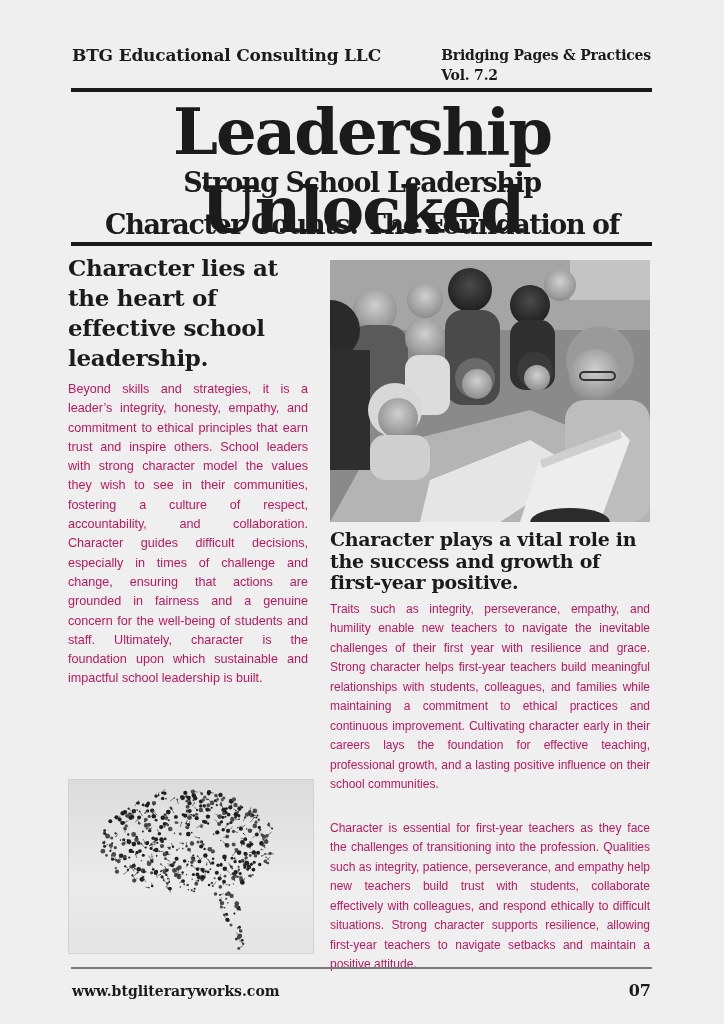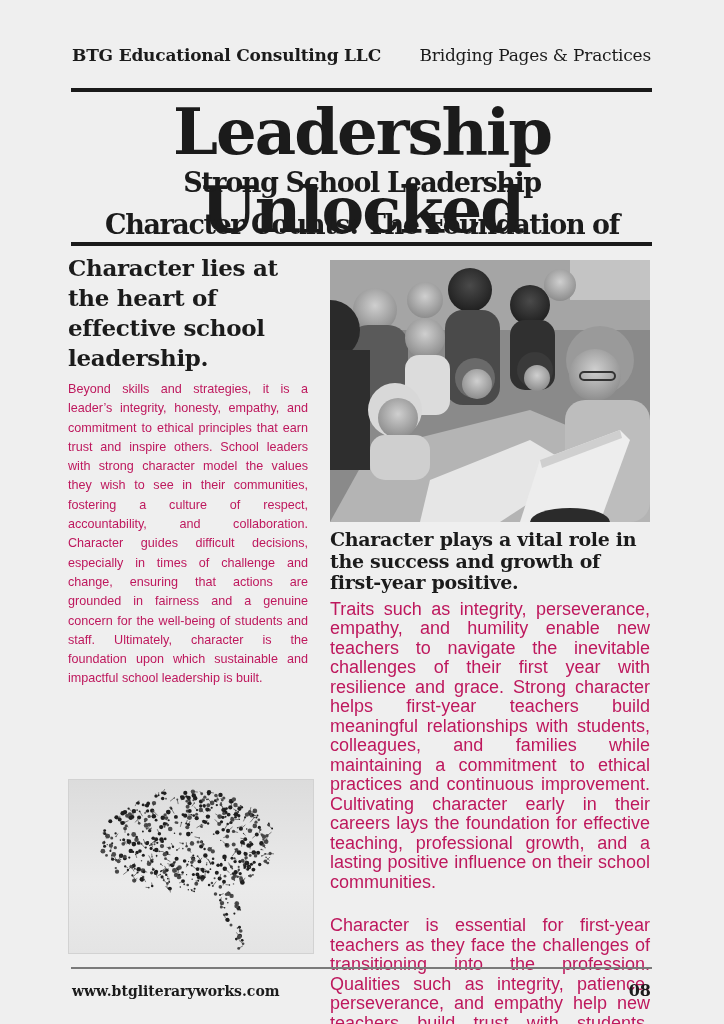--- a/index.html
+++ b/index.html
@@ -6,21 +6,21 @@
   body {
     width: 724px; height: 1024px; background: #efefef; color: #1b1b1b;
     position: relative; overflow: hidden;
     font-family: "DejaVu Sans", sans-serif;
   }
   .serif { font-family: "DejaVu Serif", "Liberation Serif", serif; }
   .abs { position: absolute; margin-top: 17px; }
 
   
   .brand { left: 72px; top: 28px; font-size: 17px; font-weight: bold; letter-spacing: -0.2px; }
-  .series { right: 73px; top: 28px; text-align: left; font-size: 17px; font-weight: normal; line-height: 20px; letter-spacing: -0.2px; }
+  .series { right: 73px; top: 28px; text-align: left; font-size: 14px; font-weight: bold; line-height: 20px; letter-spacing: -0.2px; }
   .rule-top { left: 71px; top: 71px; width: 581px; height: 4px; background: #1a1a1a; }
 
   
   .title { left: 40px; width: 644px; top: 76px; text-align: center; font-size: 64px; font-weight: bold; letter-spacing: -2px; line-height: 78px; }
   .subtitle { left: 40px; width: 644px; top: 145px; text-align: center; font-size: 27px; font-weight: bold; letter-spacing: -1.4px; line-height: 42px; }
   .rule-title { left: 71px; top: 225px; width: 581px; height: 4px; background: #1a1a1a; }
 
   
   .left-col { left: 68px; top: 236px; width: 240px; }
   .h2 { font-size: 23px; font-weight: bold; line-height: 30px; letter-spacing: -0.3px; margin: 0; }
@@ -30,32 +30,33 @@
   }
   .left-col .body { margin-top: 7px; }
   .gap { height: 18px; }
 
   .brain { left: 68px; top: 762px; width: 244px; height: 173px; background: linear-gradient(180deg, #dcdcdc 0%, #ebebeb 60%, #e4e4e4 100%); border: 1px solid #d2d2d2; overflow: hidden; }
 
   
   .photo { left: 330px; top: 243px; width: 320px; height: 262px; background: #6b6b6b; overflow: hidden; }
   .right-col { left: 330px; top: 512px; width: 320px; }
   .right-col .h2 { font-size: 19px; line-height: 21.5px; }
-  .right-col .body { margin-top: 6px; font-size: 18px; line-height: 19.5px; }
+  .right-col .body { margin-top: 6px; font-size: 12px; line-height: 19.5px; }
 
   .rule-bottom { left: 71px; top: 950px; width: 581px; height: 2px; background: #7a7a7a; }
   .website { left: 72px; top: 966px; font-size: 14px; font-weight: bold; }
   .page-num { right: 73px; top: 964px; font-size: 16px; font-weight: bold; }
 </style>
 </head>
 <body>
 
 <div class="abs serif brand">BTG Educational Consulting LLC</div>
 <div class="abs serif series">
   <div>Bridging Pages &amp; Practices</div>
+  <div>Vol. 7.2</div>
 </div>
 <div class="abs rule-top"></div>
 
 <div class="abs serif title">Leadership Unlocked</div>
 <div class="abs serif subtitle">
   <div>Strong School Leadership</div>
   <div>Character Counts: The Foundation of</div>
 </div>
 <div class="abs rule-title"></div>
 
@@ -913,13 +914,13 @@
 
 <div class="abs right-col">
   <h2 class="serif h2">Character plays a vital role in the success and growth of first-year positive.</h2>
   <p class="body">Traits such as integrity, perseverance, empathy, and humility enable new teachers to navigate the inevitable challenges of their first year with resilience and grace. Strong character helps first-year teachers build meaningful relationships with students, colleagues, and families while maintaining a commitment to ethical practices and continuous improvement. Cultivating character early in their careers lays the foundation for effective teaching, professional growth, and a lasting positive influence on their school communities.</p>
   <div class="gap"></div>
   <p class="body">Character is essential for first-year teachers as they face the challenges of transitioning into the profession. Qualities such as integrity, patience, perseverance, and empathy help new teachers build trust with students, collaborate effectively with colleagues, and respond ethically to difficult situations. Strong character supports resilience, allowing first-year teachers to navigate setbacks and maintain a positive attitude.</p>
 </div>
 
 <div class="abs rule-bottom"></div>
 <div class="abs serif website">www.btgliteraryworks.com</div>
-<div class="abs serif page-num">08</div>
+<div class="abs serif page-num">07</div>
 
 </body></html>

